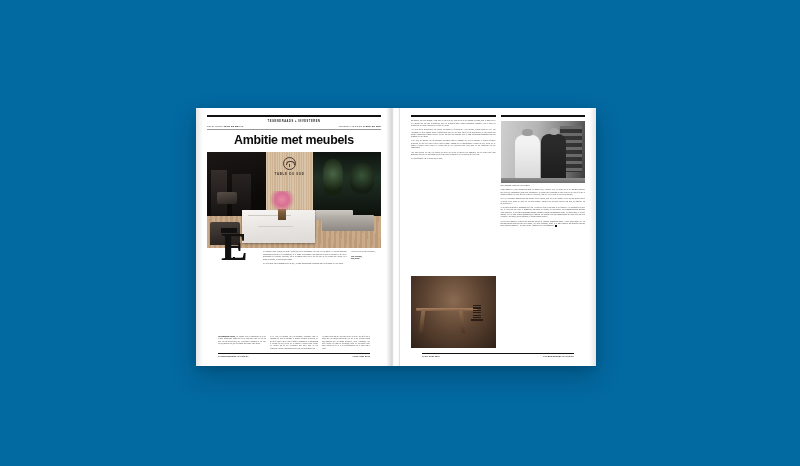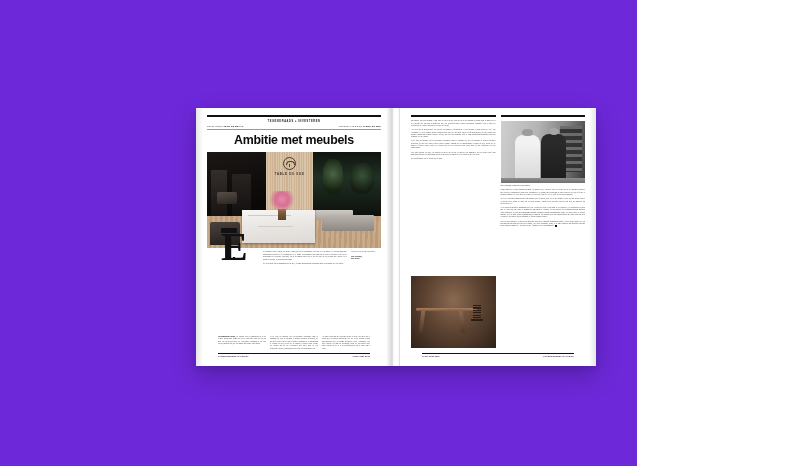--- a/index.html
+++ b/index.html
@@ -2,21 +2,21 @@
 <html><head>
 <meta charset="utf-8">
 <style>
   html,body{margin:0;padding:0;}
   body{
     width:800px;height:466px;overflow:hidden;
     background:#ffffff;
     font-family:"Liberation Sans",sans-serif;
     -webkit-font-smoothing:antialiased;
   }
-  .stage{position:relative;width:637px;height:466px;background:#6d28d9;}
+  .stage{position:relative;width:800px;height:466px;background:#0369a1;}
 
   
   .spread-shadow{
     position:absolute;left:196px;top:108px;width:400px;height:258px;
     box-shadow:0 10px 26px rgba(0,0,0,0.22),0 2px 6px rgba(0,0,0,0.10);
     border-radius:2px;background:#fff;
   }
 
   .spread{position:absolute;left:196px;top:108px;width:400px;height:258px;display:flex;}
 

